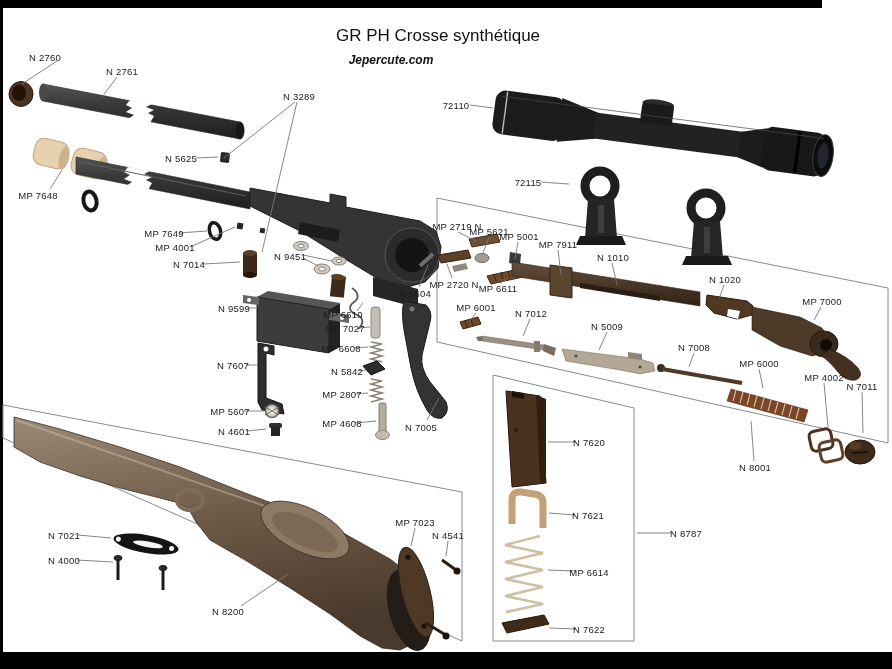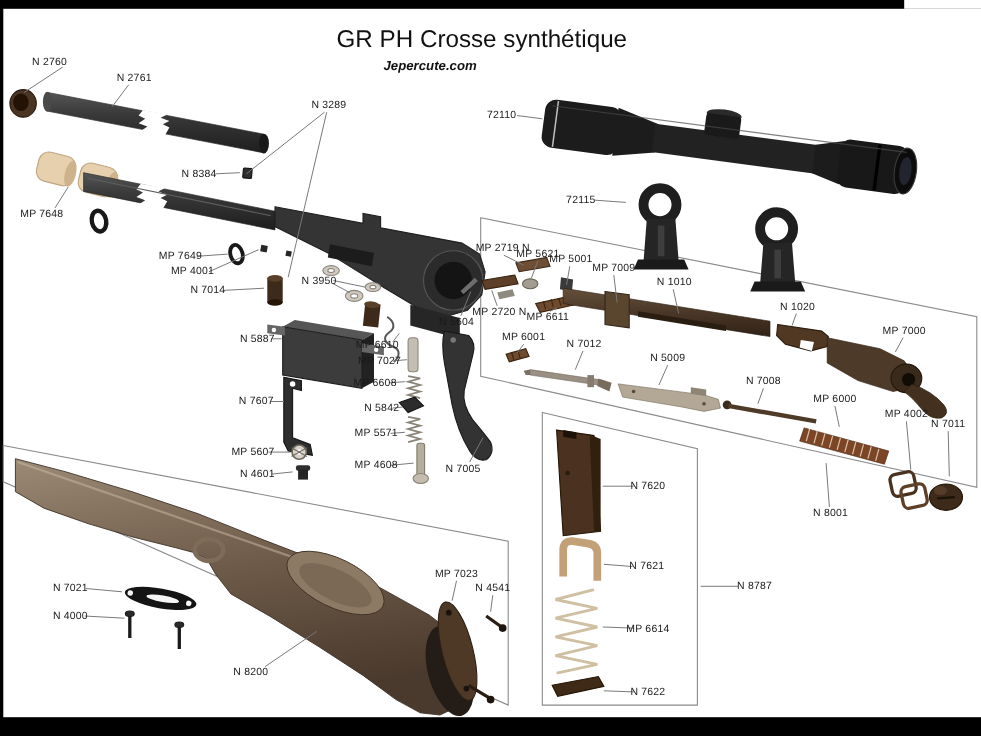--- a/index.html
+++ b/index.html
@@ -1,21 +1,21 @@
 <!DOCTYPE html>
 <html><head>
 <meta charset="utf-8">
 <style>
   html,body{margin:0;padding:0;background:#000;}
   .stage{position:relative;width:892px;height:669px;background:#000;overflow:hidden;
          font-family:"Liberation Sans",sans-serif;}
   .stage svg{position:absolute;left:0;top:0;}
   .lbl{position:absolute;transform:translate(-50%,-50%);font-size:9.5px;color:#1a1a1a;
        white-space:nowrap;letter-spacing:.2px;}
-  .title{position:absolute;transform:translate(-50%,-50%);font-size:22px;color:#111;}
+  .title{position:absolute;transform:translate(-50%,-50%);font-size:17px;color:#111;}
   .subtitle{position:absolute;transform:translate(-50%,-50%);font-size:12px;font-weight:bold;
             font-style:italic;color:#111;text-align:center;}
 </style>
 </head>
 <body>
 
 <div class="stage">
 
 <svg width="892" height="669" viewBox="0 0 892 669">
   <defs>
@@ -358,55 +358,55 @@
     <line x1="241" y1="606" x2="288" y2="574"></line>
   </g>
 </svg>
 
 <div class="title" style="left:438px;top:36px">GR PH Crosse synthétique</div>
 <div class="subtitle" style="left:391px;top:60px">Jepercute.com</div>
 
 <div class="lbl" style="left:45px;top:57px">N 2760</div>
 <div class="lbl" style="left:122px;top:71px">N 2761</div>
 <div class="lbl" style="left:299px;top:96px">N 3289</div>
-<div class="lbl" style="left:181px;top:158px">N 8384</div>
+<div class="lbl" style="left:181px;top:158px">N 5625</div>
 <div class="lbl" style="left:38px;top:195px">MP 7648</div>
 <div class="lbl" style="left:164px;top:233px">MP 7649</div>
 <div class="lbl" style="left:175px;top:247px">MP 4001</div>
 <div class="lbl" style="left:189px;top:264px">N 7014</div>
-<div class="lbl" style="left:290px;top:256px">N 3950</div>
+<div class="lbl" style="left:290px;top:256px">N 9451</div>
 <div class="lbl" style="left:415px;top:293px">N 5604</div>
 
 <div class="lbl" style="left:456px;top:105px">72110</div>
 <div class="lbl" style="left:528px;top:182px">72115</div>
 
 <div class="lbl" style="left:457px;top:226px">MP 2719 N</div>
 <div class="lbl" style="left:489px;top:231px">MP 5621</div>
 <div class="lbl" style="left:519px;top:236px">MP 5001</div>
-<div class="lbl" style="left:558px;top:244px">MP 7009</div>
+<div class="lbl" style="left:558px;top:244px">MP 7911</div>
 <div class="lbl" style="left:613px;top:257px">N 1010</div>
 <div class="lbl" style="left:454px;top:284px">MP 2720 N</div>
 <div class="lbl" style="left:498px;top:288px">MP 6611</div>
 <div class="lbl" style="left:476px;top:307px">MP 6001</div>
 <div class="lbl" style="left:531px;top:313px">N 7012</div>
 <div class="lbl" style="left:607px;top:326px">N 5009</div>
 <div class="lbl" style="left:694px;top:347px">N 7008</div>
 <div class="lbl" style="left:725px;top:279px">N 1020</div>
 <div class="lbl" style="left:822px;top:301px">MP 7000</div>
 <div class="lbl" style="left:759px;top:363px">MP 6000</div>
 <div class="lbl" style="left:824px;top:377px">MP 4002</div>
 <div class="lbl" style="left:862px;top:386px">N 7011</div>
 <div class="lbl" style="left:755px;top:467px">N 8001</div>
 
-<div class="lbl" style="left:234px;top:308px">N 5887</div>
+<div class="lbl" style="left:234px;top:308px">N 9599</div>
 <div class="lbl" style="left:343px;top:314px">MP 6610</div>
 <div class="lbl" style="left:345px;top:328px">MP 7027</div>
 <div class="lbl" style="left:341px;top:348px">MP 6608</div>
 <div class="lbl" style="left:347px;top:371px">N 5842</div>
-<div class="lbl" style="left:342px;top:394px">MP 5571</div>
+<div class="lbl" style="left:342px;top:394px">MP 2807</div>
 <div class="lbl" style="left:233px;top:365px">N 7607</div>
 <div class="lbl" style="left:230px;top:411px">MP 5607</div>
 <div class="lbl" style="left:234px;top:431px">N 4601</div>
 <div class="lbl" style="left:342px;top:423px">MP 4608</div>
 <div class="lbl" style="left:421px;top:427px">N 7005</div>
 
 <div class="lbl" style="left:589px;top:442px">N 7620</div>
 <div class="lbl" style="left:588px;top:515px">N 7621</div>
 <div class="lbl" style="left:589px;top:572px">MP 6614</div>
 <div class="lbl" style="left:589px;top:629px">N 7622</div>

